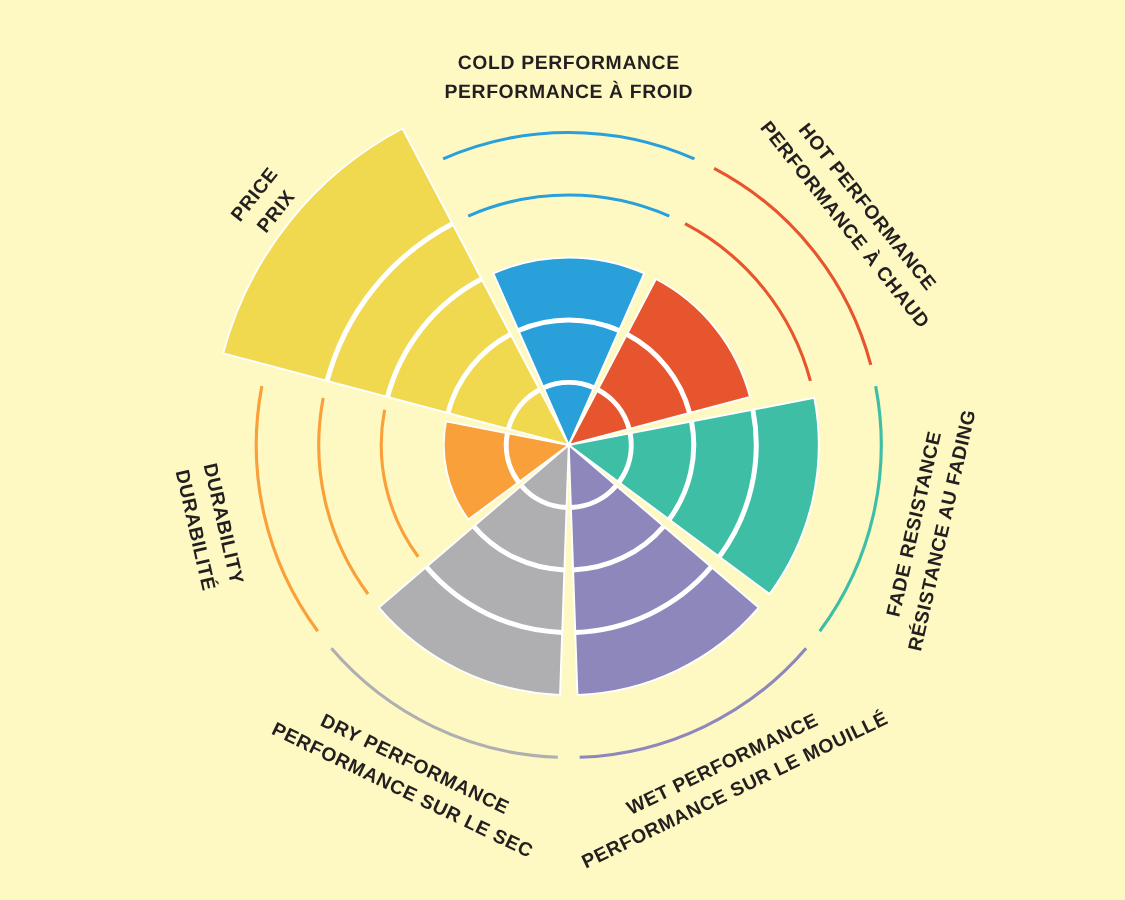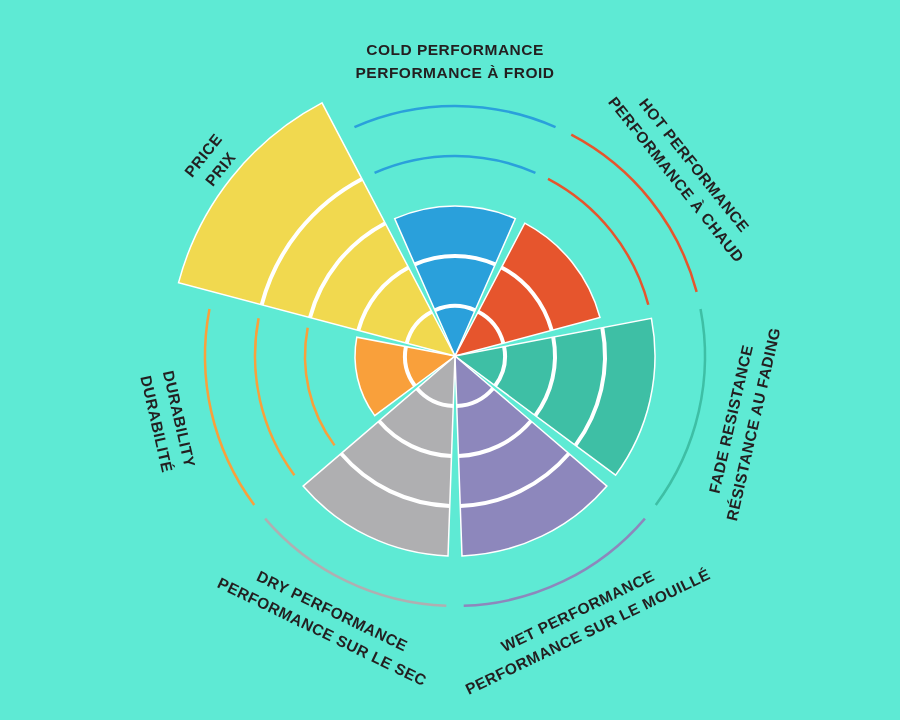--- a/index.html
+++ b/index.html
@@ -4,21 +4,21 @@
 <style>
   html, body {
     margin: 0;
     padding: 0;
     background: #ffffff;
   }
   .page {
     width: 900px;
     height: 720px;
     position: relative;
-    background: #5eead4;
+    background: #fef9c3;
     overflow: hidden;
   }
   svg text {
     font-family: "Liberation Sans", "DejaVu Sans", sans-serif;
     font-weight: bold;
     fill: #231f20;
     letter-spacing: 0.5px;
   }
 </style>
 </head>

